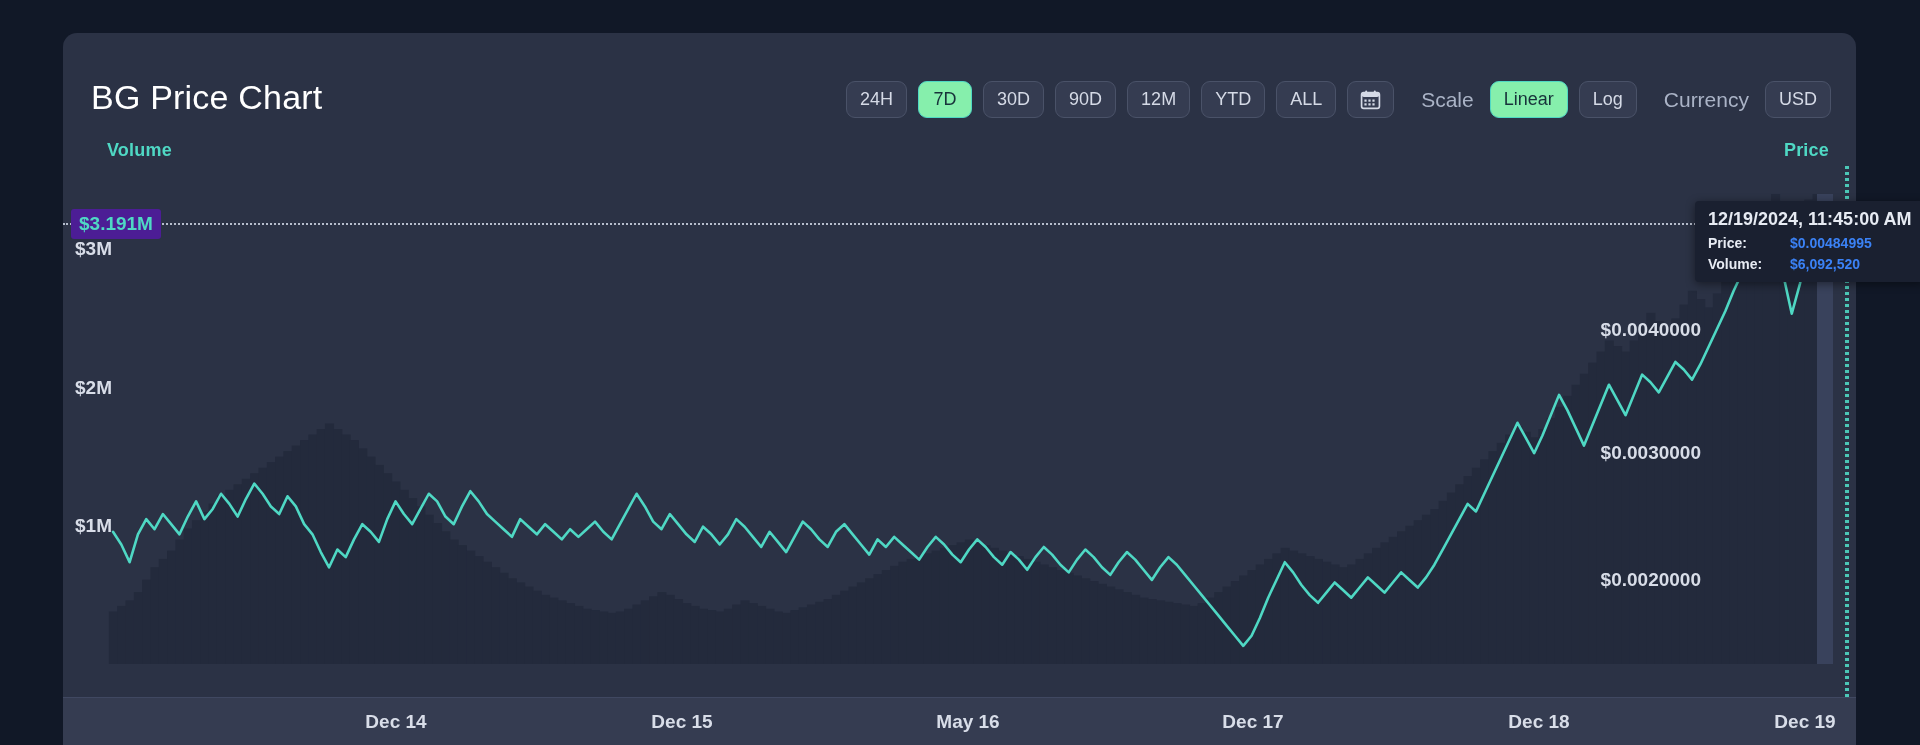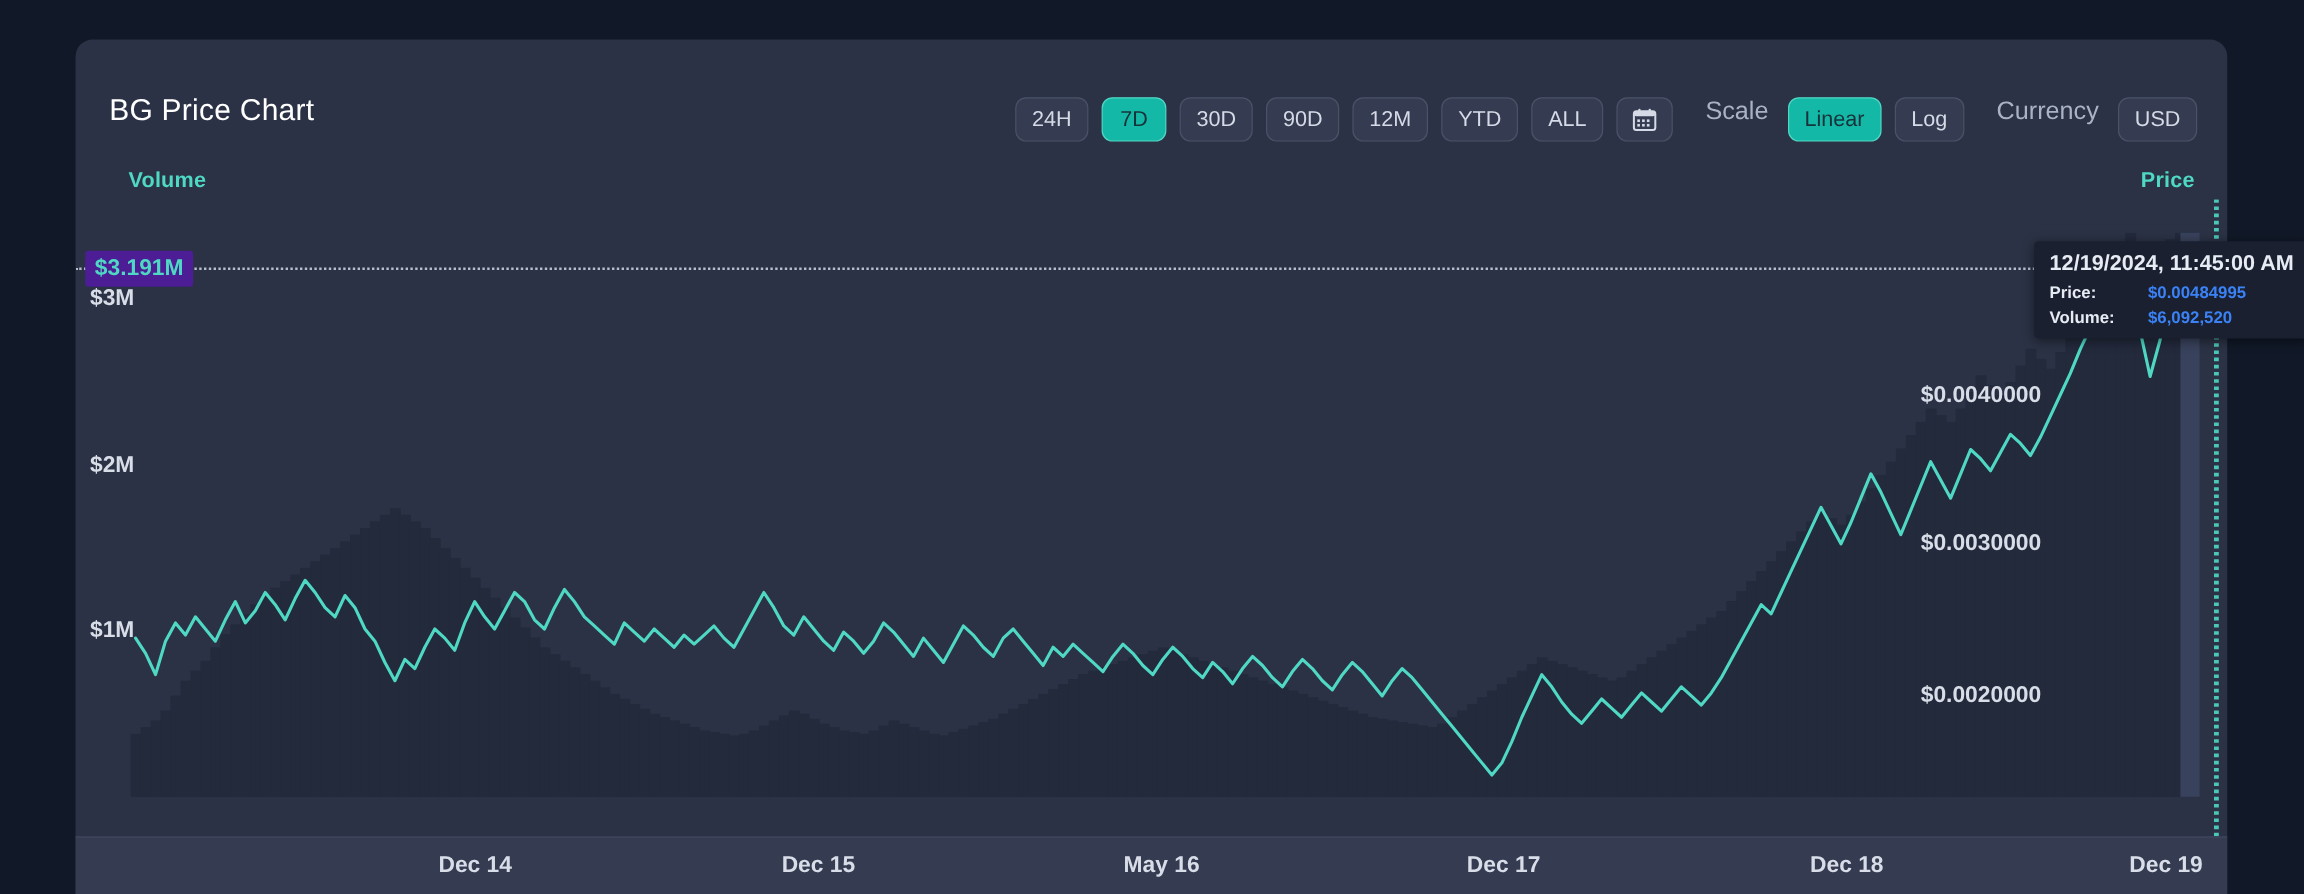--- a/index.html
+++ b/index.html
@@ -17,37 +17,37 @@
     left: 63px; top: 33px;
     width: 1793px; height: 712px;
     background: #2b3245;
     border-radius: 14px 14px 0 0;
   }
 
   
   .hdr { position: absolute; left: 0; top: 0; width: 100%; height: 110px; }
   .chart-title {
     position: absolute; left: 28px; top: 45px;
-    font-size: 25px; color: #ffffff; font-weight: 400;
+    font-size: 34px; color: #ffffff; font-weight: 400;
     letter-spacing: .2px; white-space: nowrap;
   }
   .controls {
     position: absolute; right: 25px; top: 48px;
-    display: flex; align-items: flex-start; gap: 11px; margin-left: 36px;
+    display: flex; align-items: center; gap: 11px; margin-left: 36px;
   }
   .btn {
     min-width: 54px; height: 37px; padding: 0 13px;
     border: 1px solid #4a5268; border-radius: 9px;
     background: #353c51; color: #d5dae6;
     font-size: 18px; font-family: inherit;
     display: flex; align-items: center; justify-content: center;
     white-space: nowrap; cursor: pointer;
   }
   .btn.active {
-    background: #14b8a6; border-color: #4fd8c4; color: #17323a; font-weight: 500;
+    background: #86efac; border-color: #4fd8c4; color: #17323a; font-weight: 500;
   }
   .btn.icon-btn { min-width: 47px; padding: 0 9px; }
   .grp-label {
     color: #aab3c6; font-size: 21px; white-space: nowrap;
     margin-left: 16px; margin-right: 5px;
   }
   .cal-svg { display: block; }
 
   
   .axislabel {

